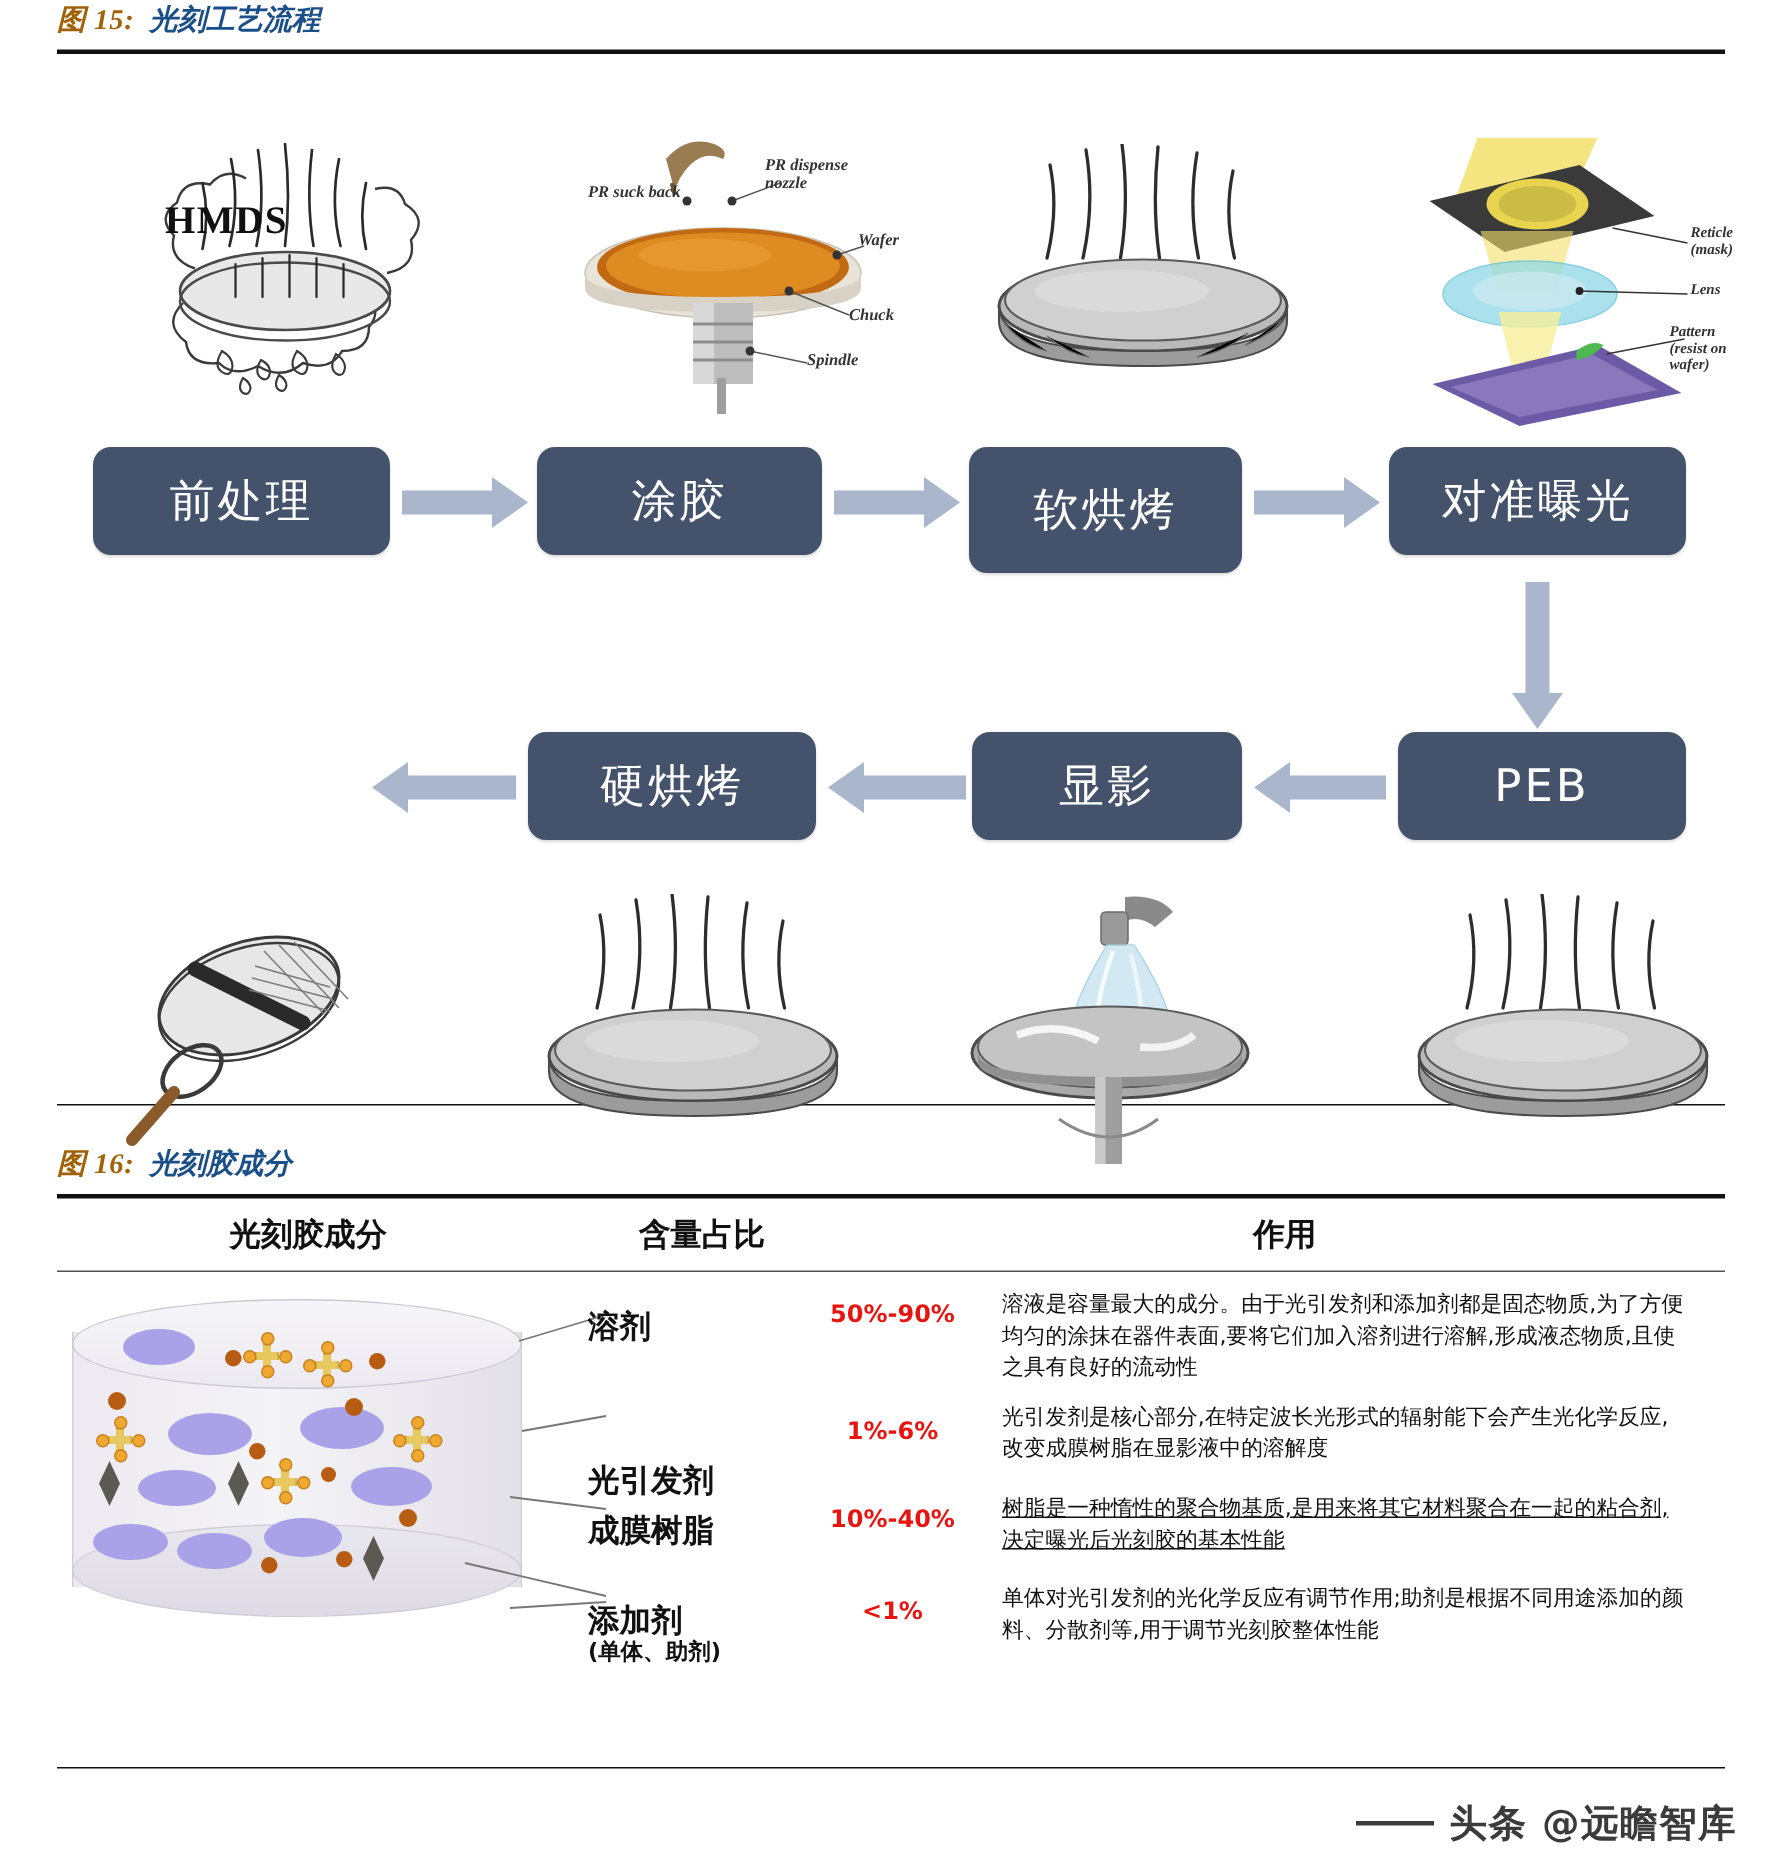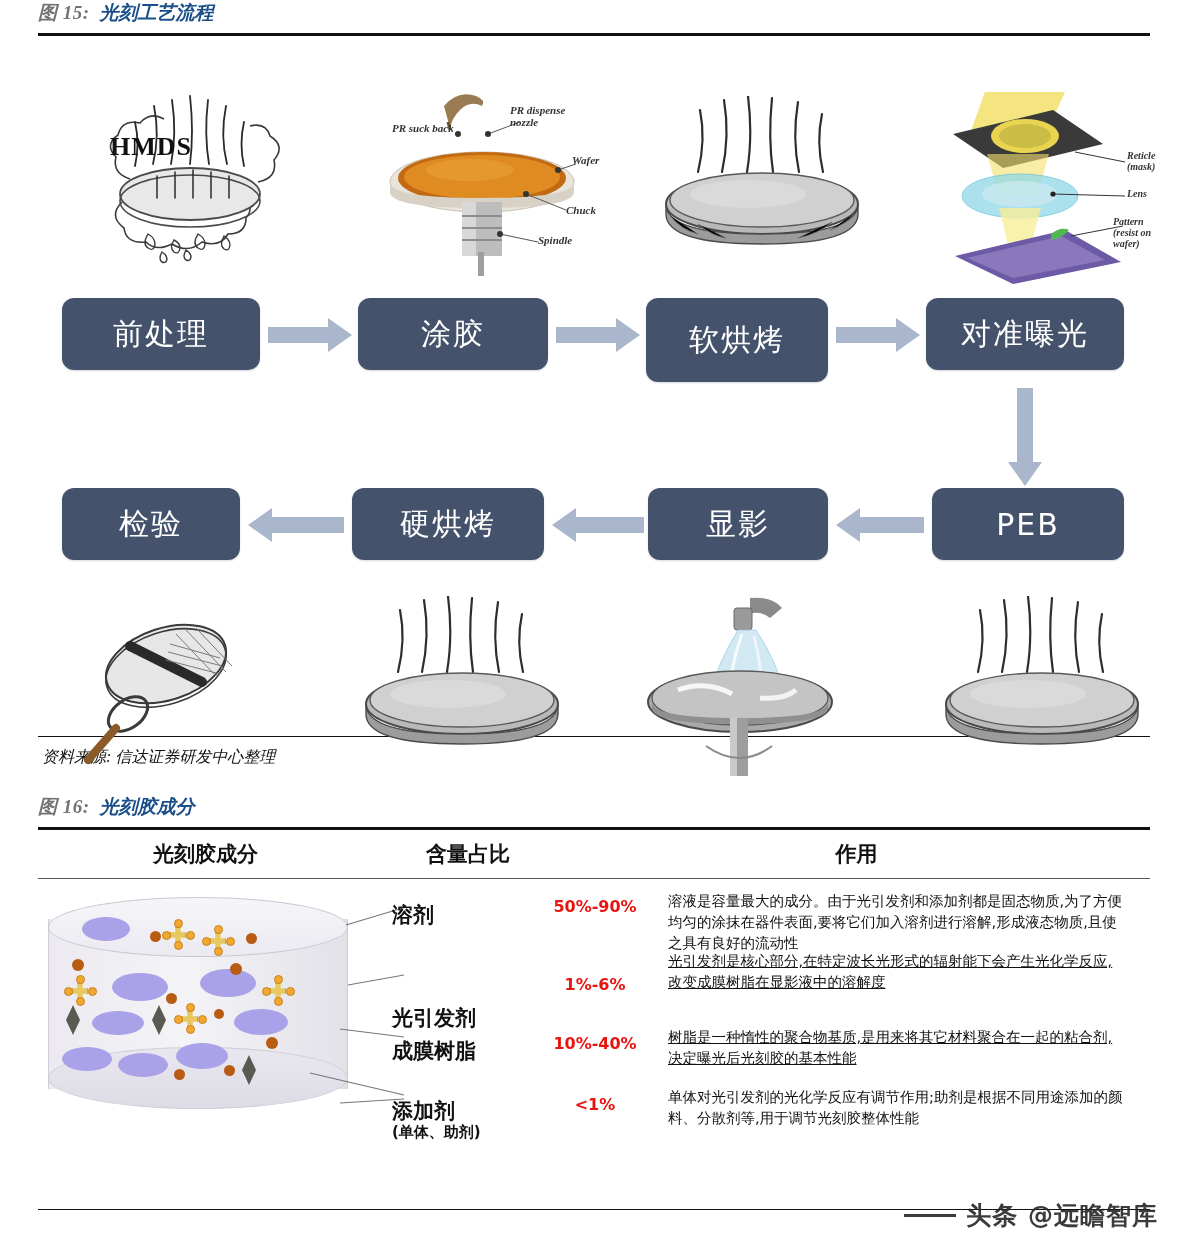--- a/index.html
+++ b/index.html
@@ -15,21 +15,21 @@
 
   
   .fig-title-row{
     display:flex; align-items:baseline;
     padding:0 0 0 38px;
     height:30px;
   }
   .fig-title-label{
     font-family:"Liberation Serif","DejaVu Serif",serif;
     font-weight:bold; font-style:italic;
-    font-size:19px; color:#737373;
+    font-size:19px; color:#a16207;
     letter-spacing:.5px;
     white-space:pre;
   }
   .fig-title-text{
     font-family:"Liberation Serif","DejaVu Serif",serif;
     font-weight:bold; font-style:italic;
     font-size:19px; color:#1a4f8a;
     margin-left:10px;
   }
   .rule-thick{ height:3px; background:#111; margin:3px 38px 0 38px; }
@@ -316,21 +316,20 @@
       <div class="shaft" style="width:62px;"></div>
         <div class="head"></div>
     </div>
     <div class="flowbox" style="left:926px;top:262px;width:198px;height:72px;">对准曝光</div>
 
     <div class="arrow-v" style="left:1008px;top:352px;height:98px;">
       <div class="shaft" style="height:74px;"></div>
         <div class="head"></div>
     </div>
 
-    <div class="flowbox" style="left:62px;top:452px;width:178px;height:72px;">检验</div>
     <div class="arrow-h left" style="left:248px;top:472px;width:96px;">
       <div class="shaft" style="left:24px;width:72px;"></div>
         <div class="head"></div>
     </div>
     <div class="flowbox" style="left:352px;top:452px;width:192px;height:72px;">硬烘烤</div>
     <div class="arrow-h left" style="left:552px;top:472px;width:92px;">
       <div class="shaft" style="left:24px;width:68px;"></div>
         <div class="head"></div>
     </div>
     <div class="flowbox" style="left:648px;top:452px;width:180px;height:72px;">显影</div>
@@ -406,21 +405,20 @@
         <ellipse cx="114" cy="108" rx="96" ry="30" fill="#b9b9b9" stroke="#4a4a4a" stroke-width="2"></ellipse>
         <ellipse cx="114" cy="104" rx="92" ry="27" fill="#d0d0d0" stroke="#5a5a5a" stroke-width="1.4"></ellipse>
         <ellipse cx="100" cy="98" rx="58" ry="14" fill="#dcdcdc" opacity=".8"></ellipse>
         <path d="M18,108 q0,30 96,30 q96,0 96,-30 l0,10 q0,30 -96,30 q-96,0 -96,-30z" fill="#9c9c9c" stroke="#4a4a4a" stroke-width="1.4"></path>
       </svg>
     </div>
 
   </div>
 
   <div class="rule-thin"></div>
-  <div class="source-line" style="padding-top:10px;">资料来源: 信达证券研发中心整理</div>
 </div>
 
 <div id="fig16" style="margin-top:26px;">
 
   <div class="fig-title-row">
     <span class="fig-title-label">图 16:</span>
     <span class="fig-title-text">光刻胶成分</span>
   </div>
   <div class="rule-thick"></div>
 
@@ -507,21 +505,21 @@
         <path d="M40,214 L104,210"></path>
       </g>
     </svg>
 
     <div class="comp-name" style="left:392px;top:22px;">溶剂</div>
     <div class="comp-pct" style="left:500px;top:18px;width:190px;color:#e8140f;">50%-90%</div>
     <div class="comp-desc" style="left:668px;top:12px;">溶液是容量最大的成分。由于光引发剂和添加剂都是固态物质,为了方便均匀的涂抹在器件表面,要将它们加入溶剂进行溶解,形成液态物质,且使之具有良好的流动性</div>
 
     <div class="comp-name" style="left:392px;top:98px;margin-top:27px;">光引发剂</div>
     <div class="comp-pct" style="left:500px;top:96px;width:190px;color:#e8140f;">1%-6%</div>
-    <div class="comp-desc" style="left:668px;top:72px;text-decoration:underline;">光引发剂是核心部分,在特定波长光形式的辐射能下会产生光化学反应,改变成膜树脂在显影液中的溶解度</div>
+    <div class="comp-desc" style="left:668px;top:87px;">光引发剂是核心部分,在特定波长光形式的辐射能下会产生光化学反应,改变成膜树脂在显影液中的溶解度</div>
 
     <div class="comp-name" style="left:392px;top:158px;">成膜树脂</div>
     <div class="comp-pct" style="left:500px;top:155px;width:190px;color:#e8140f;">10%-40%</div>
     <div class="comp-desc" style="left:668px;top:148px;text-decoration:underline;">树脂是一种惰性的聚合物基质,是用来将其它材料聚合在一起的粘合剂,决定曝光后光刻胶的基本性能</div>
 
     <div class="comp-name" style="left:392px;top:218px;">添加剂</div>
     <div class="comp-sub" style="left:392px;top:244px;">(单体、助剂)</div>
     <div class="comp-pct" style="left:500px;top:216px;width:190px;color:#e8140f;">&lt;1%</div>
     <div class="comp-desc" style="left:668px;top:208px;">单体对光引发剂的光化学反应有调节作用;助剂是根据不同用途添加的颜料、分散剂等,用于调节光刻胶整体性能</div>
 

